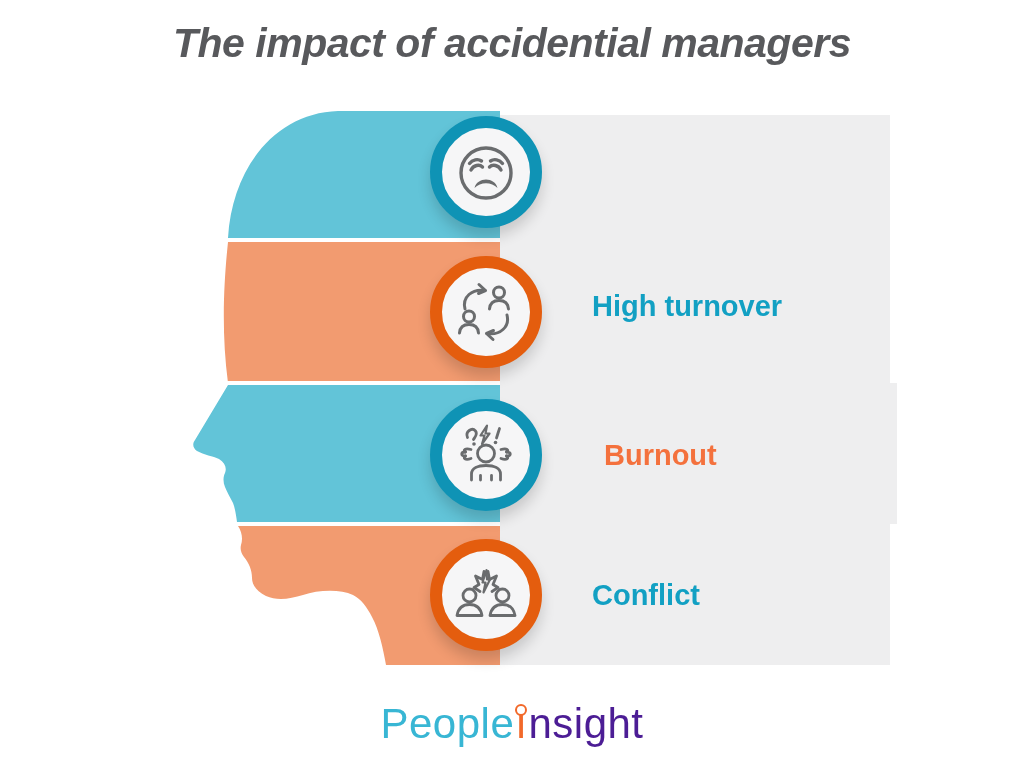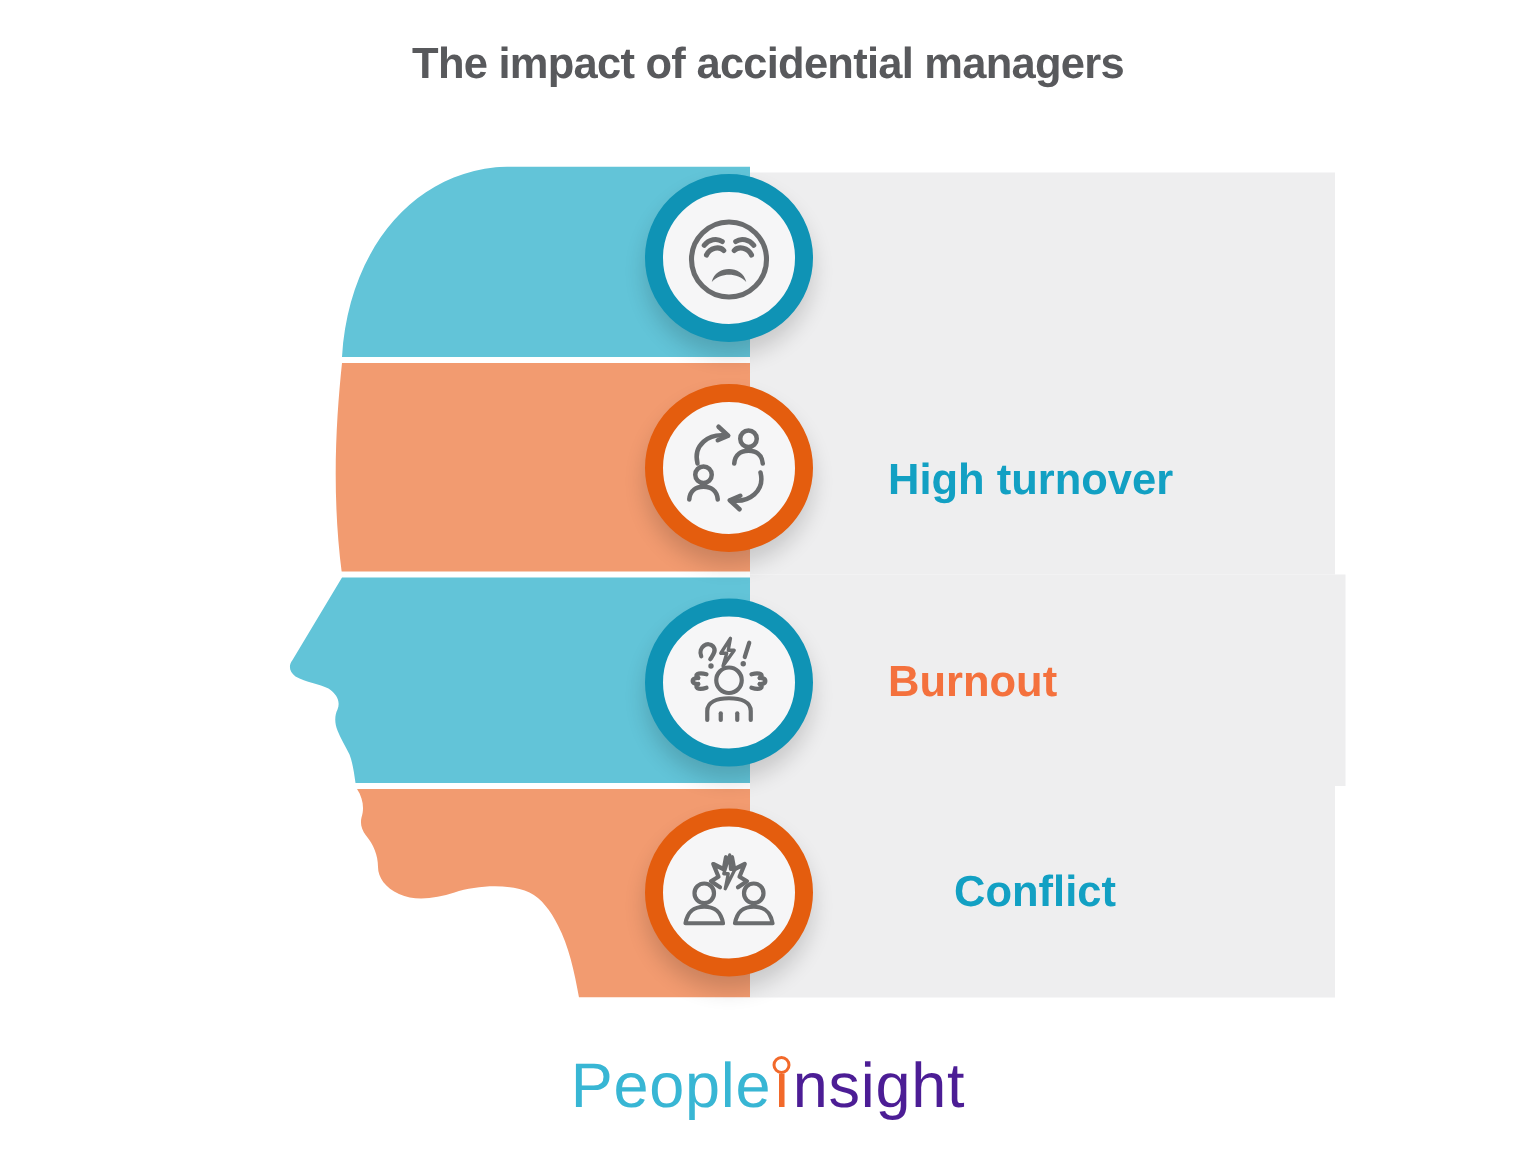--- a/index.html
+++ b/index.html
@@ -3,22 +3,22 @@
 <meta charset="utf-8">
 <style>
   html, body { margin: 0; padding: 0; background: #ffffff; }
   .canvas {
     position: relative; width: 1024px; height: 768px; margin: 0 auto;
     background: #ffffff; overflow: hidden;
     font-family: "Liberation Sans", sans-serif;
   }
   .title {
     position: absolute; top: 20px; left: 0; width: 100%;
-    text-align: center; font-size: 29px; font-weight: bold;
-    letter-spacing: -0.5px; line-height: 46px;
+    text-align: center; font-size: 41px; font-weight: bold;
+    letter-spacing: -0.5px; line-height: 46px; font-style: italic;
   }
   .panel-row { position: absolute; left: 500px; width: 390px; z-index: 1; }
   .panel-row.r1 { top: 115px; height: 125px; }
   .panel-row.r2 { top: 240px; height: 143px; }
   .panel-row.r3 { top: 383px; height: 141px; width: 397px; }
   .panel-row.r4 { top: 524px; height: 141px; }
   .head-svg { position: absolute; left: 0; top: 0; z-index: 2; }
   .badge {
     position: absolute; left: 430px; width: 88px; height: 88px;
     border: 12px solid #888; border-radius: 50%;
@@ -32,23 +32,23 @@
   .badge.b4 { top: 539px; }
   .badge svg { width: 64px; height: 64px; }
   .row-icon { stroke: var(--icon-stroke, #6a6c6e); fill: none;
     stroke-linecap: round; stroke-linejoin: round; }
   .icon-fill { fill: var(--icon-stroke, #6a6c6e); stroke: none; }
   .row-label {
     position: absolute; left: 592px; height: 40px; line-height: 40px;
     font-size: 29px; font-weight: bold; z-index: 4; white-space: nowrap;
   }
   .row-label.l1 { top: 152px; }
-  .row-label.l2 { top: 300px; }
-  .row-label.l3 { top: 435px; }
-  .row-label.l4 { top: 575px; margin-left: 44px; }
+  .row-label.l2 { top: 286px; }
+  .row-label.l3 { top: 435px; margin-left: 12px; }
+  .row-label.l4 { top: 575px; }
   .logo {
     position: absolute; top: 700px; left: 0; width: 100%;
     display: flex; justify-content: center; align-items: center;
     font-size: 42px; font-weight: 400; letter-spacing: 0.5px; z-index: 4;
   }
   .logo-i { position: relative; display: inline-block; padding: 0 1px; }
   .logo-i .ring {
     position: absolute; top: 4px; left: 50%; transform: translateX(-50%);
     width: 8px; height: 8px; border: 2.5px solid currentColor;
     border-radius: 50%; display: block;

